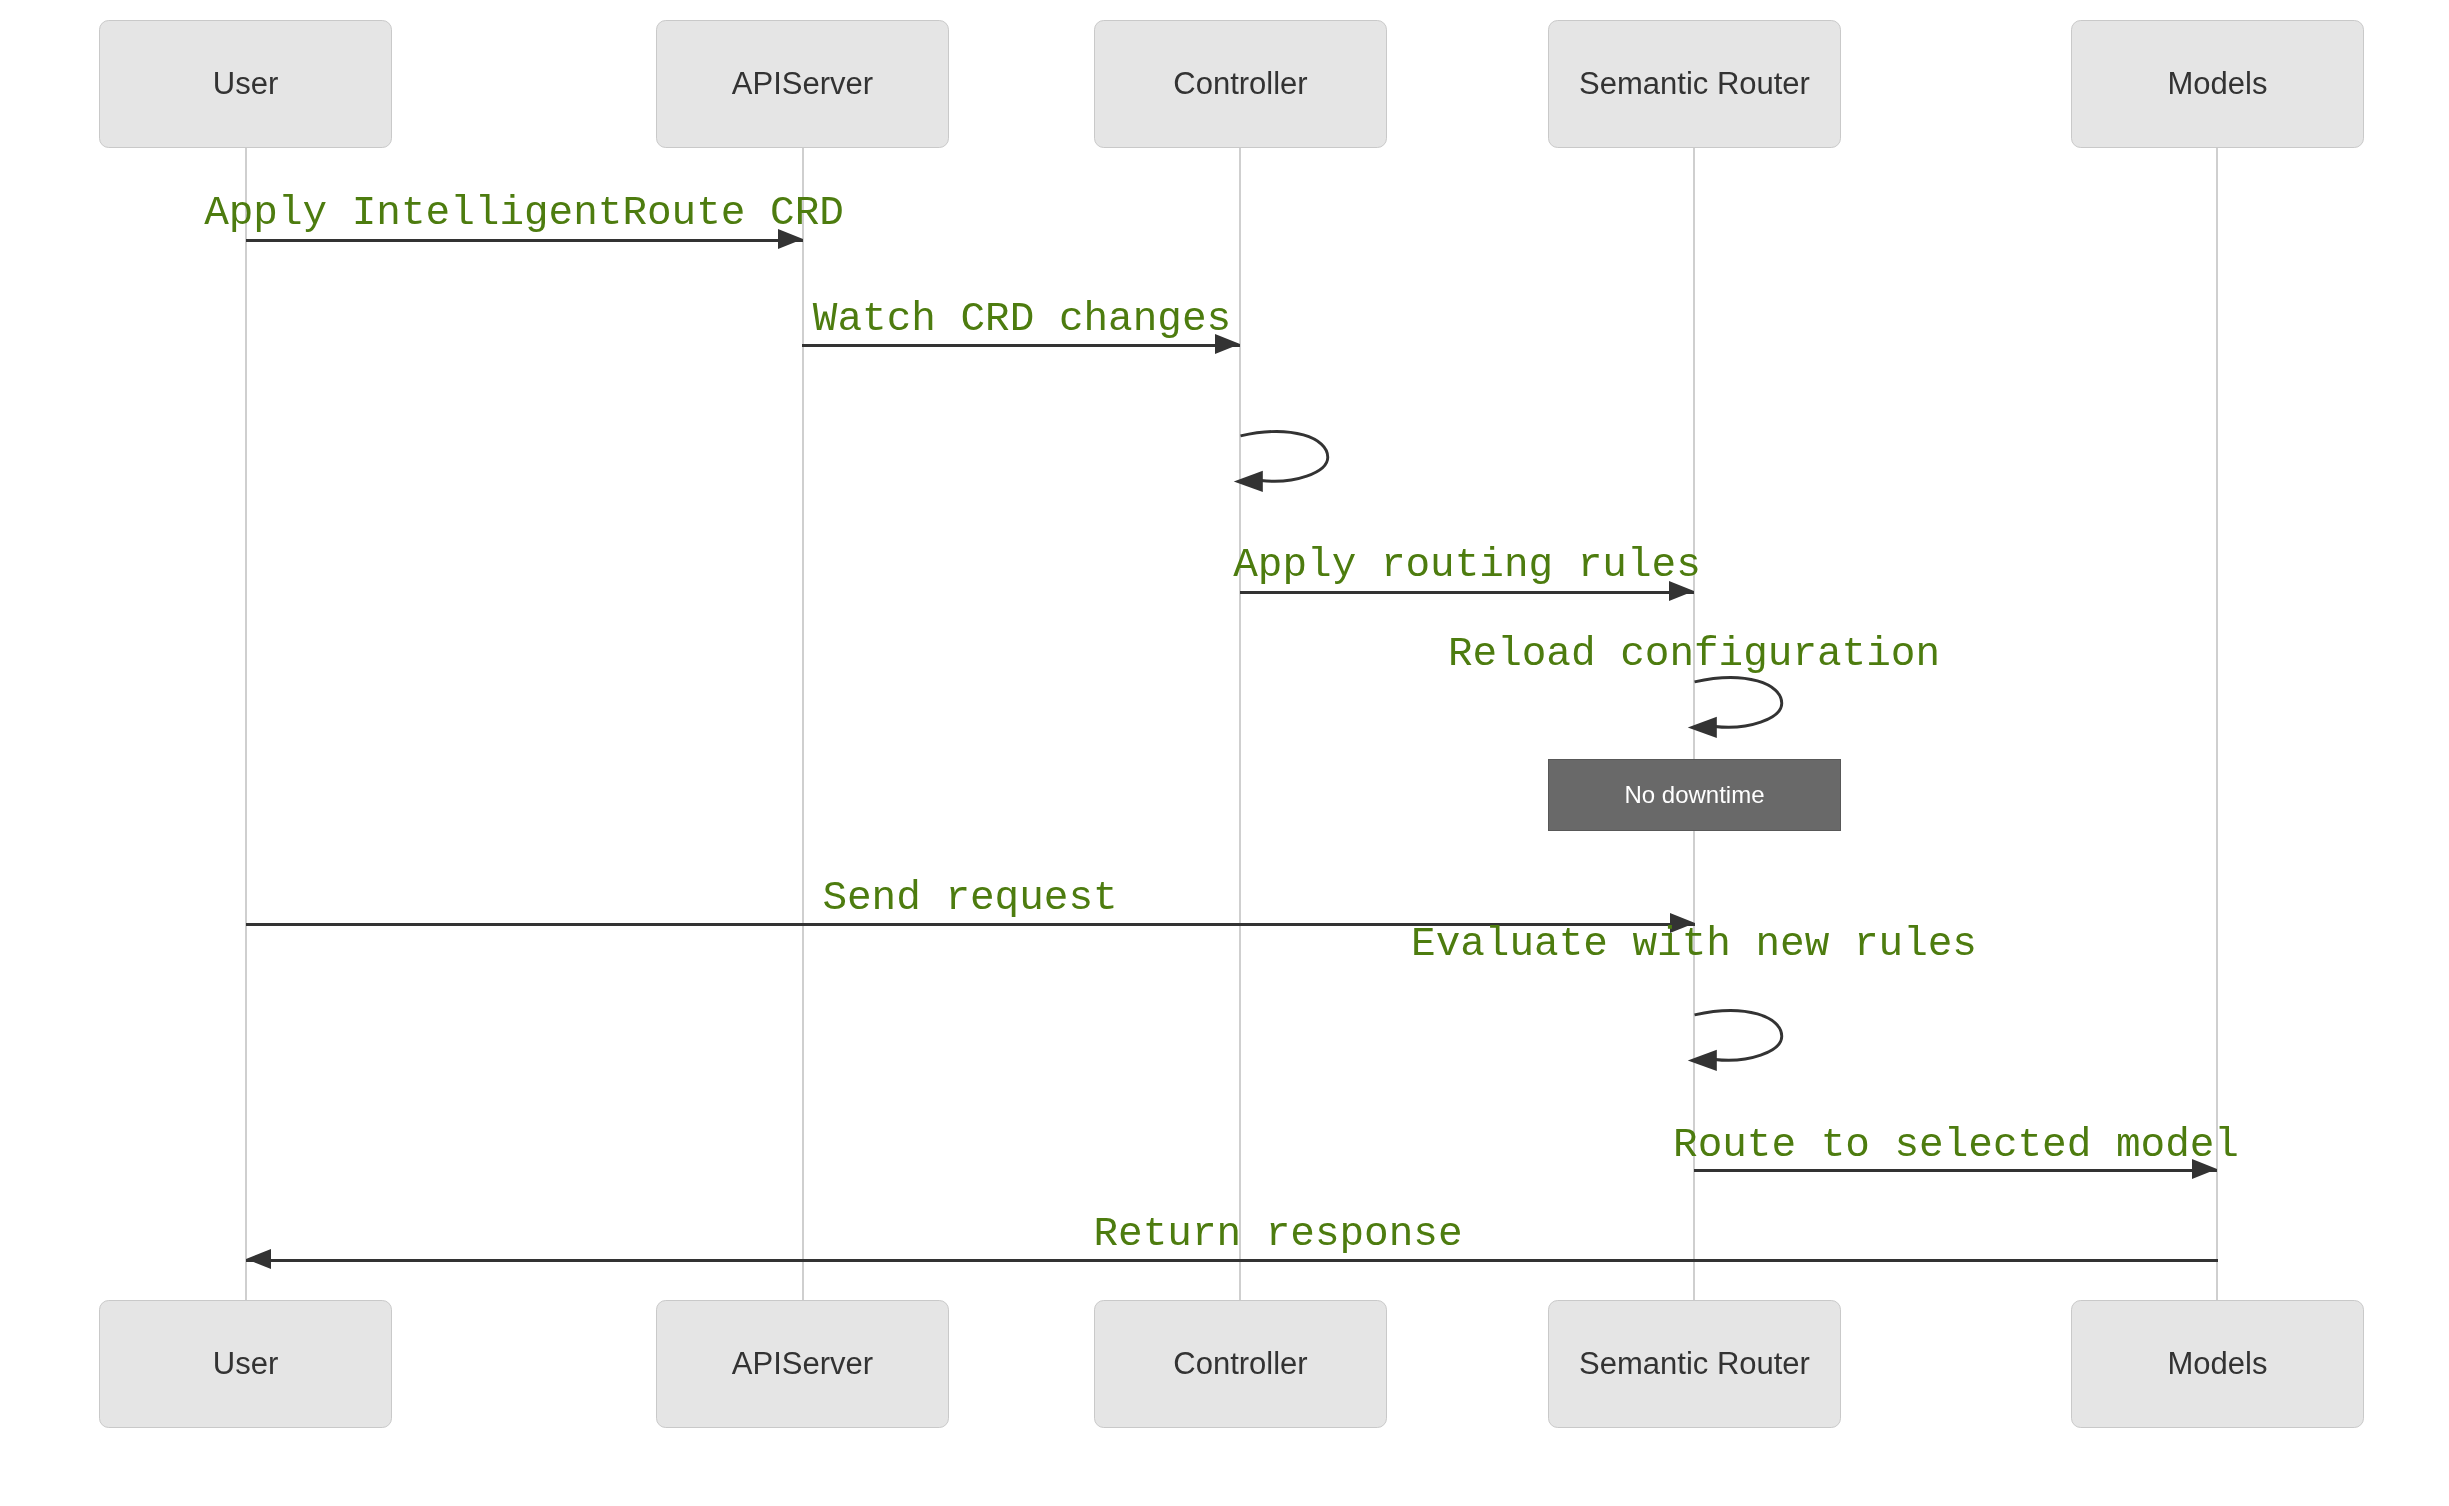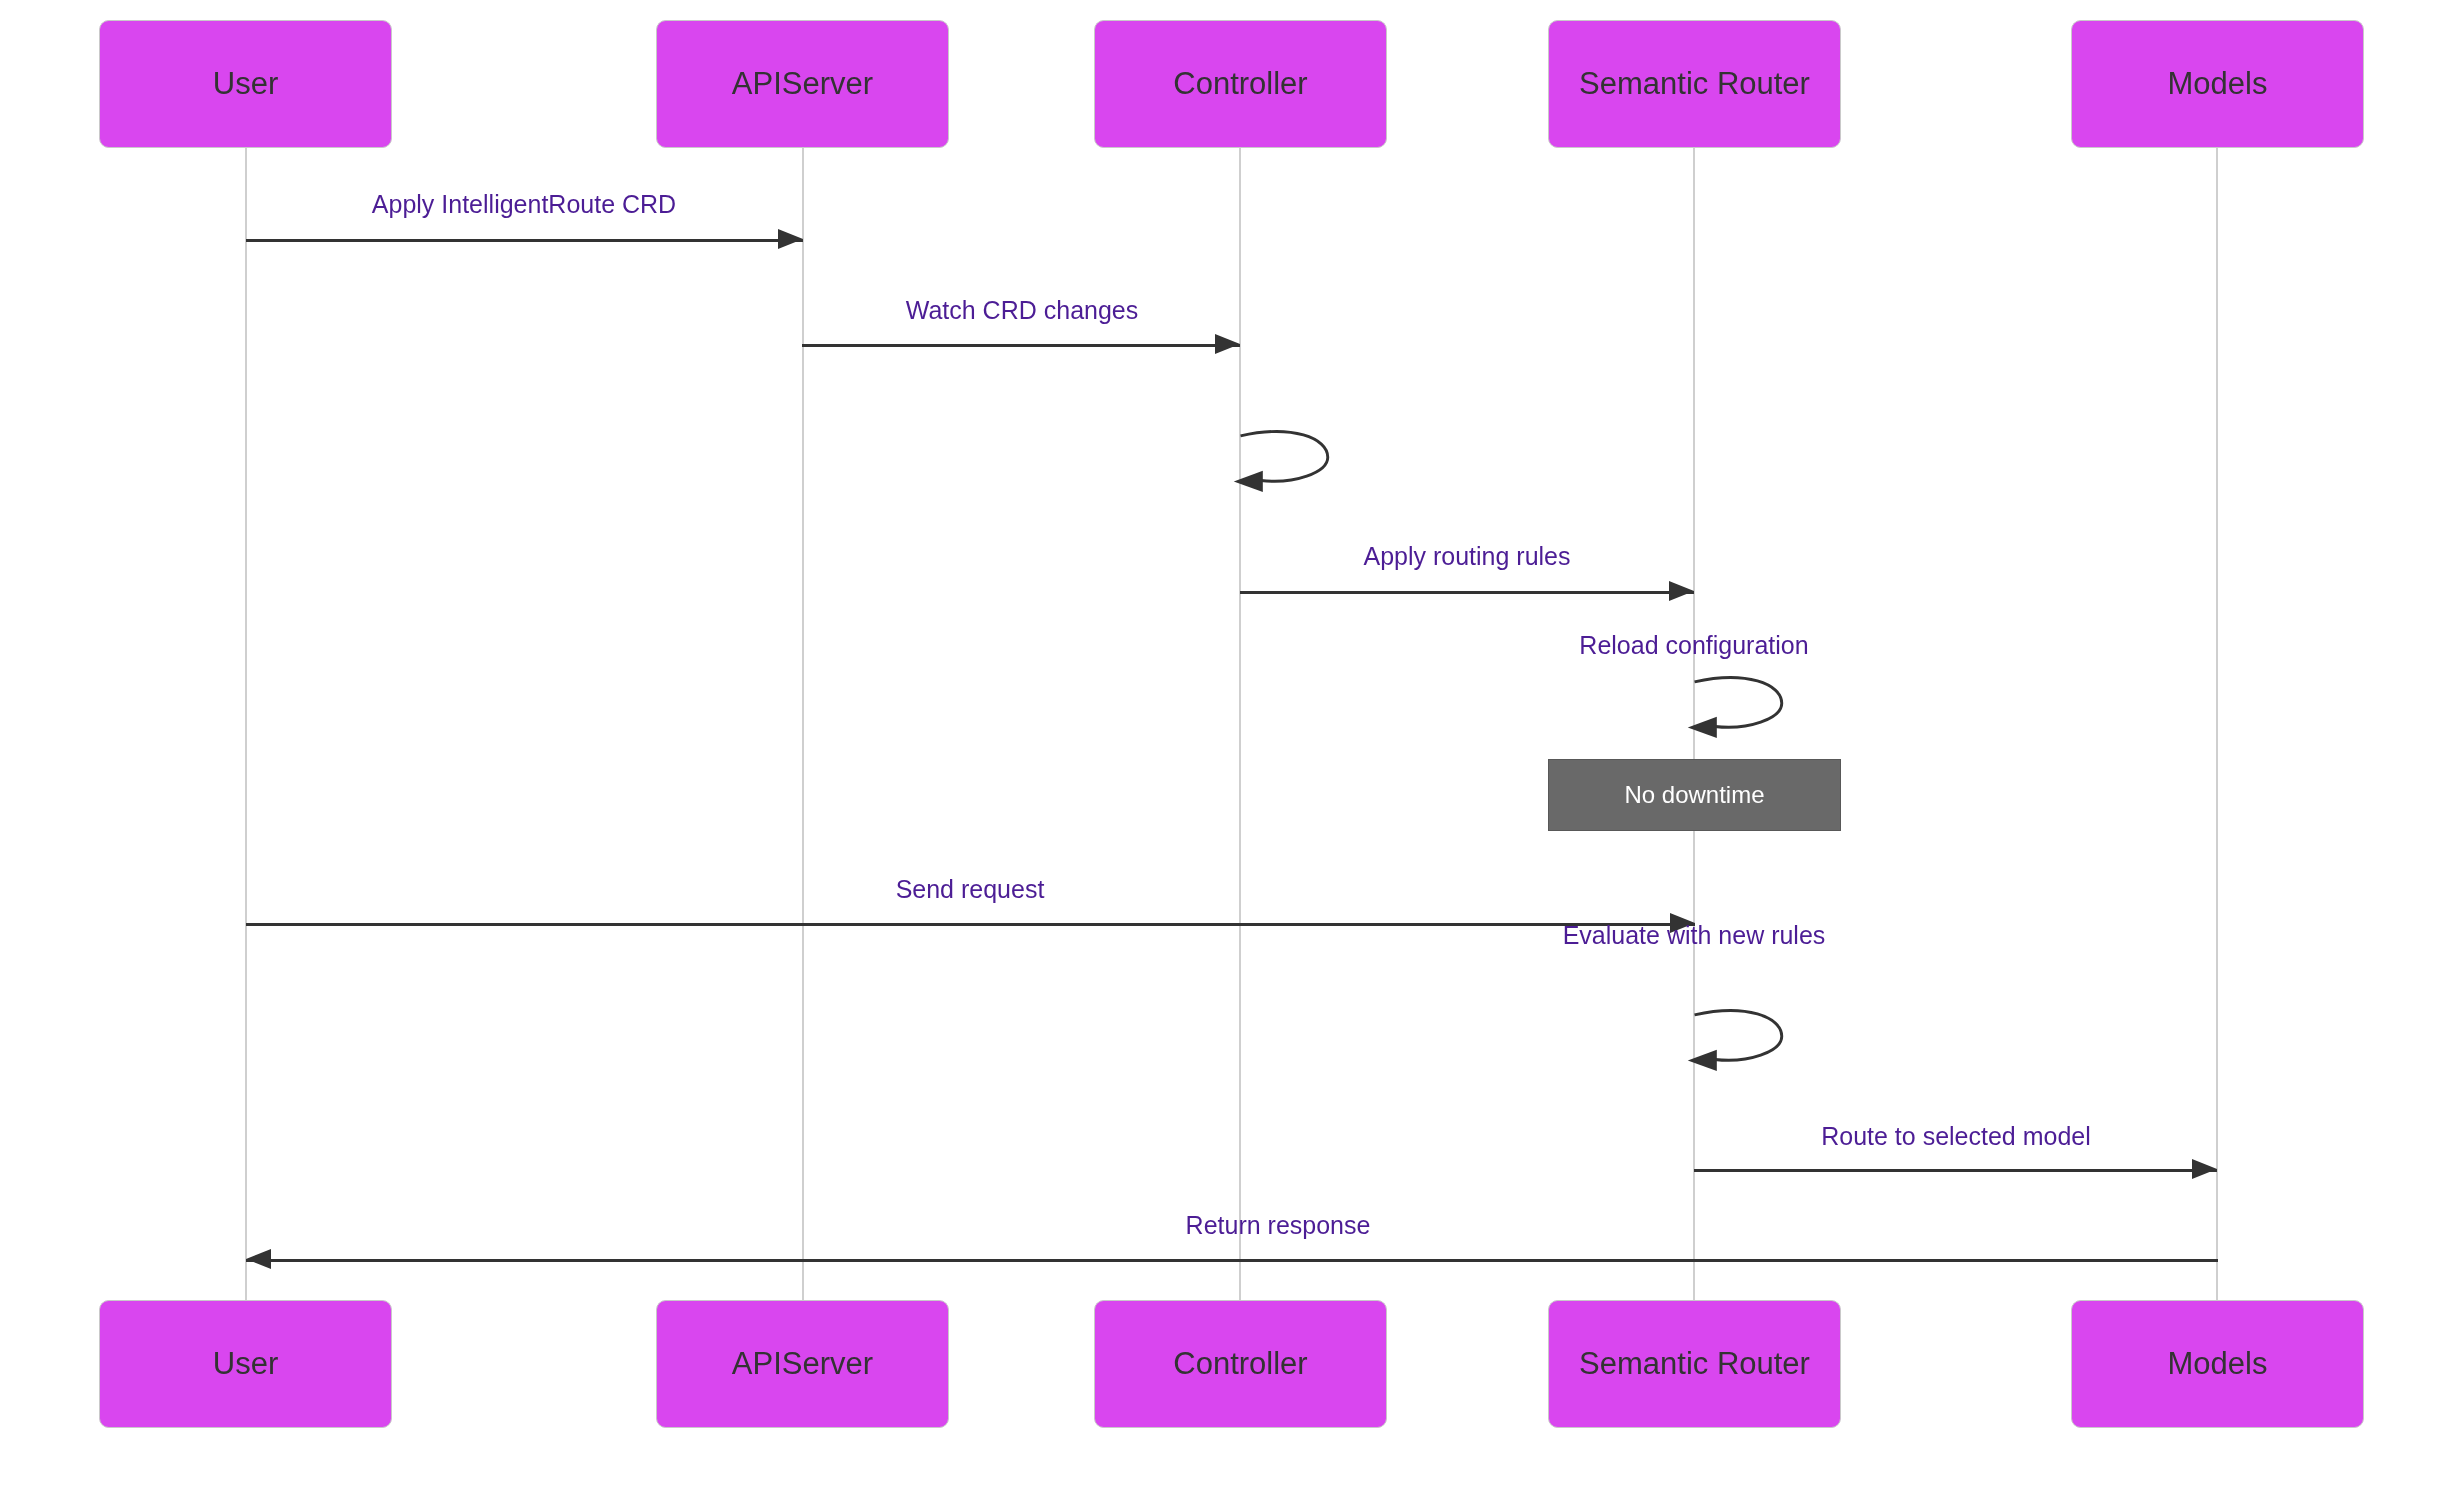--- a/index.html
+++ b/index.html
@@ -16,38 +16,39 @@
     position: absolute;
     top: 148px;
     height: 1152px;
     width: 1.9px;
     background: #cfcfcf;
   }
   .actor {
     position: absolute;
     width: 293px;
     height: 128px;
-    background: #d946ef;
+    background: #e5e5e5;
     border: 1.9px solid #c9c9c9;
     border-radius: 9.7px;
     box-sizing: border-box;
     display: flex;
     align-items: center;
     justify-content: center;
     font-size: 31px;
     color: #333333;
   }
   .actor.top { top: 20.4px; }
   .actor.bottom { top: 1300px; }
   .msg-label {
     position: absolute;
     transform: translateX(-50%);
-    font-size: 25px;
+    font-size: 41px;
     white-space: nowrap;
-    color: #4c1d95;
+    color: #4d7c0f;
+    font-family: Liberation Mono, monospace;
   }
   .arrow {
     position: absolute;
     height: 2.9px;
     background: #333333;
   }
   .arrow .head-right {
     position: absolute;
     right: 0;
     top: -9.7px;

